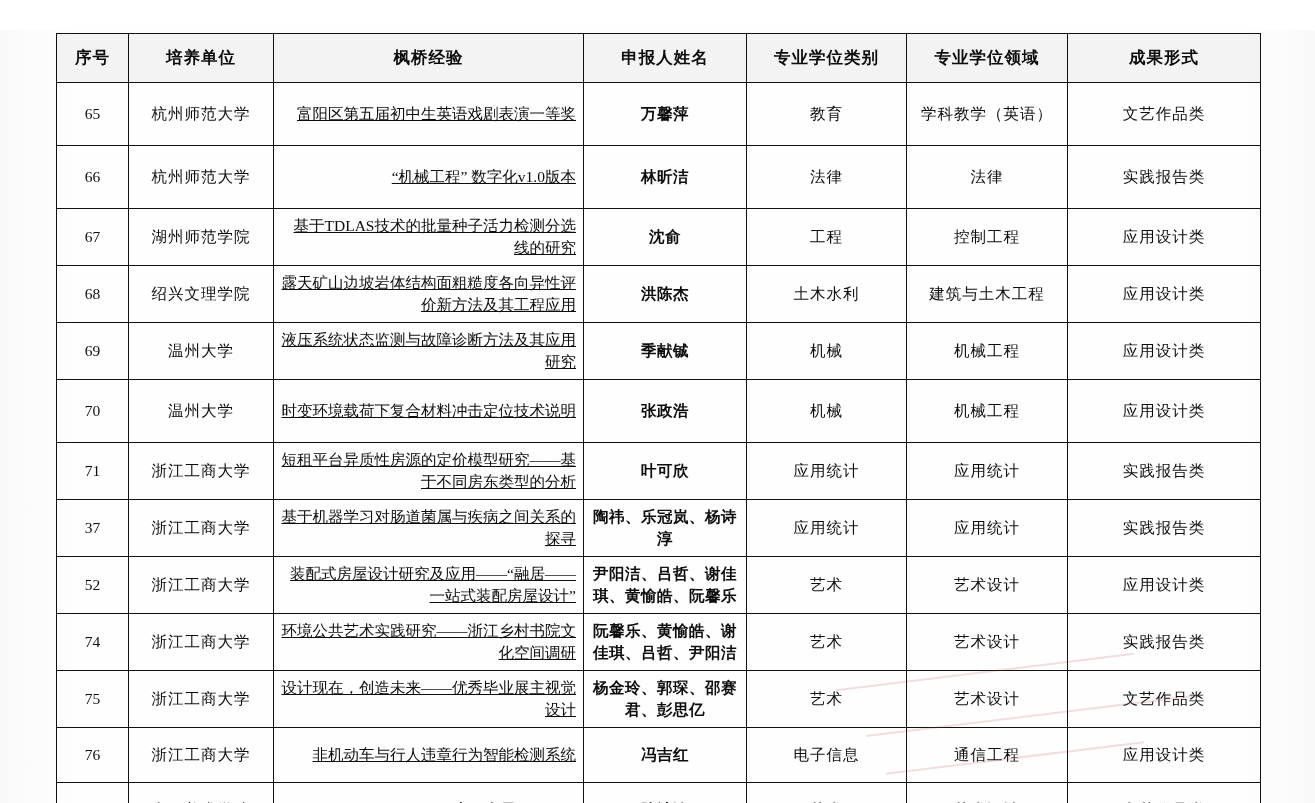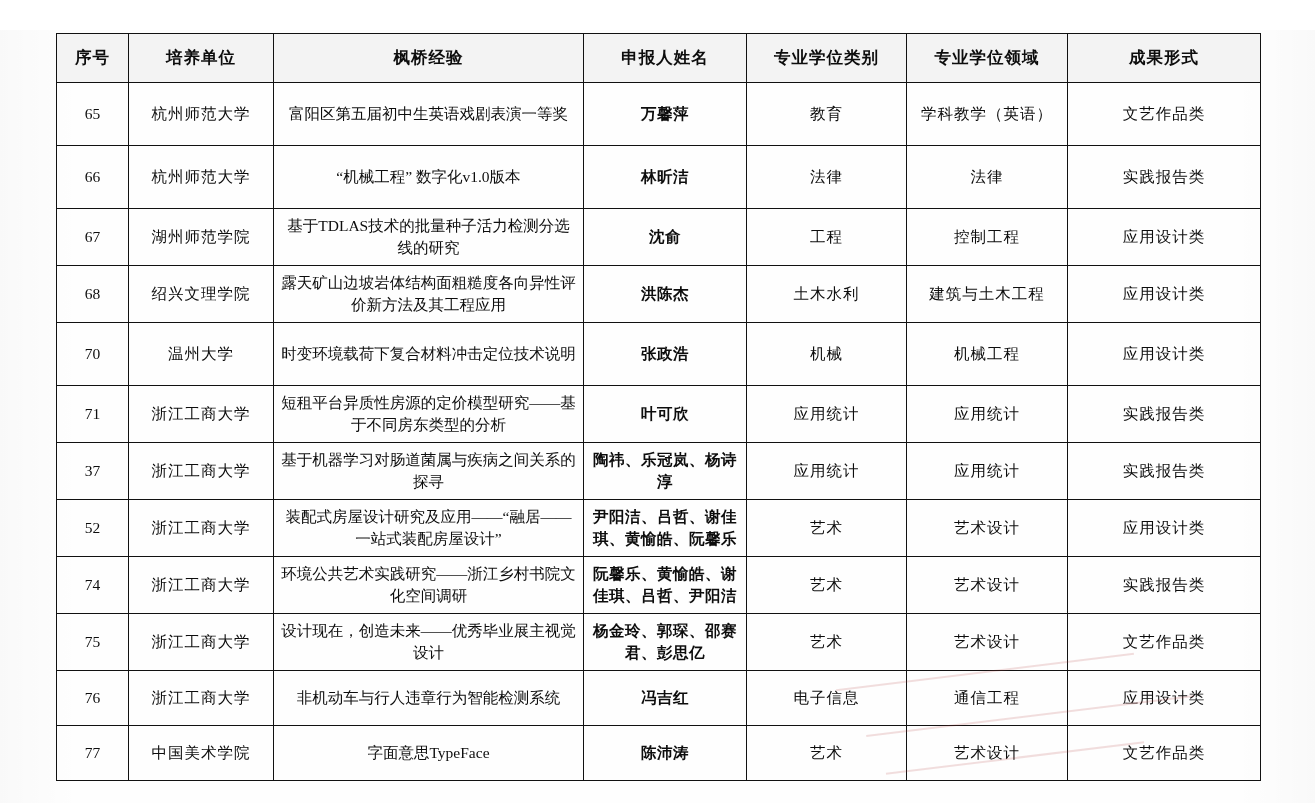--- a/index.html
+++ b/index.html
@@ -59,21 +59,22 @@
   col.c-title  { width: 310px; }
   col.c-name   { width: 163px; }
   col.c-cat    { width: 160px; }
   col.c-field  { width: 161px; }
   col.c-form   { width: 193px; }
 
   td.no, td.unit, td.name, td.cat, td.field, td.form {
     text-align: center;
   }
   td.title {
-    text-align: center;
+    text-align: right;
+    text-decoration: underline;
   }
   td.name {
     letter-spacing: 0.5px;
     font-weight: bold;
   }
   td.unit { letter-spacing: 1px; }
   td.cat, td.field, td.form { letter-spacing: 1px; }
 
   
   tr.r-tall td { height: 52px; }
@@ -152,20 +153,29 @@
       </tr>
       <tr class="r-two">
         <td class="no">68</td>
         <td class="unit">绍兴文理学院</td>
         <td class="title">露天矿山边坡岩体结构面粗糙度各向异性评价新方法及其工程应用</td>
         <td class="name">洪陈杰</td>
         <td class="cat">土木水利</td>
         <td class="field">建筑与土木工程</td>
         <td class="form">应用设计类</td>
       </tr>
+      <tr class="r-two">
+        <td class="no">69</td>
+        <td class="unit">温州大学</td>
+        <td class="title">液压系统状态监测与故障诊断方法及其应用研究</td>
+        <td class="name">季献铖</td>
+        <td class="cat">机械</td>
+        <td class="field">机械工程</td>
+        <td class="form">应用设计类</td>
+      </tr>
       <tr class="r-tall">
         <td class="no">70</td>
         <td class="unit">温州大学</td>
         <td class="title">时变环境载荷下复合材料冲击定位技术说明</td>
         <td class="name">张政浩</td>
         <td class="cat">机械</td>
         <td class="field">机械工程</td>
         <td class="form">应用设计类</td>
       </tr>
       <tr class="r-two">

